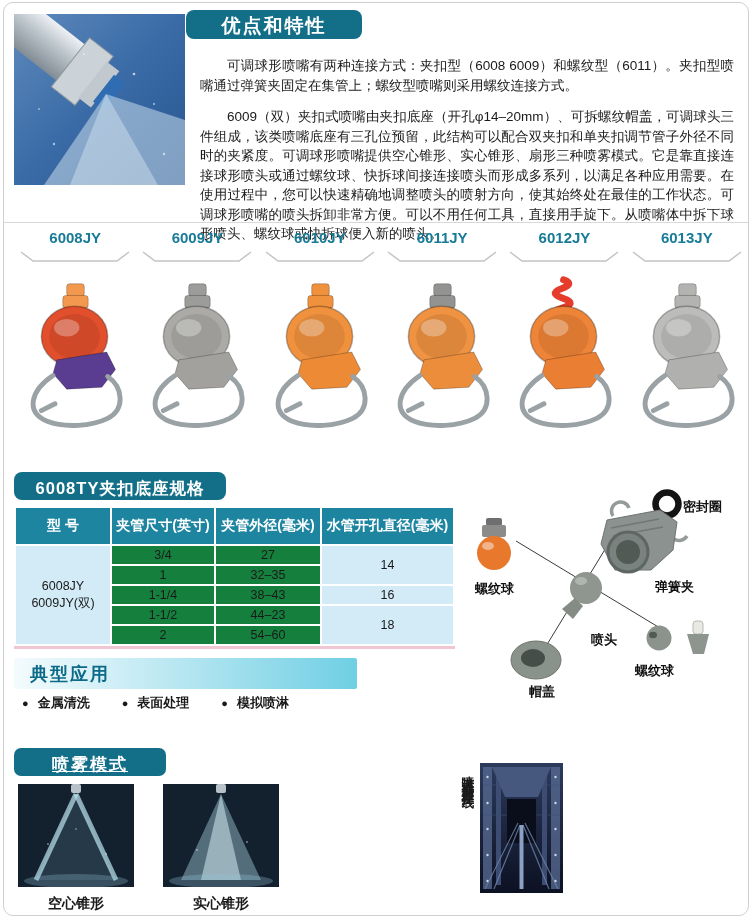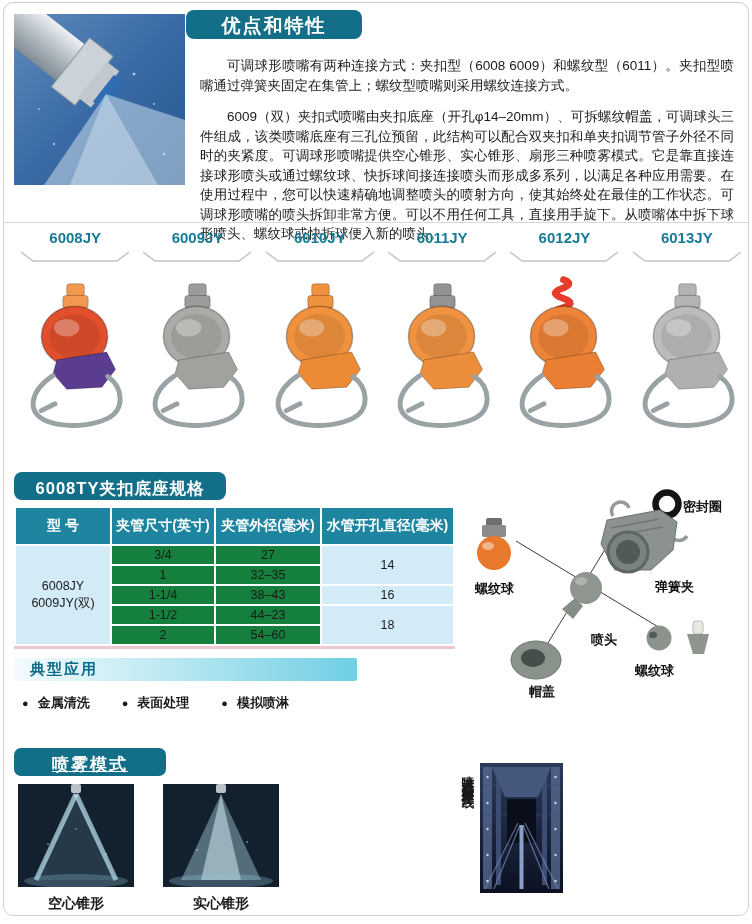--- a/index.html
+++ b/index.html
@@ -33,23 +33,23 @@
   table.spec{border-collapse:separate;border-spacing:2px;width:441px;table-layout:fixed;}
   table.spec th{background:#1d85a0;color:#fff;font-size:14px;font-weight:bold;height:36px;
         text-align:center;padding:0 0;}
   table.spec td{font-size:12.5px;text-align:center;height:18px;padding:0;}
   .cell-gray{background:#15803d;}
   .cell-blue{background:#d2ebf7;}
   .model-cell{font-size:12.5px;line-height:17px;}
   .pink-rule{width:441px;height:3px;background:#f0c6d2;margin-top:0;}
 
   
-  .apps-banner{position:absolute;left:14px;top:658px;width:343px;height:23px;border-radius:2px;
+  .apps-banner{position:absolute;left:14px;top:658px;width:343px;height:31px;border-radius:2px;
         background:linear-gradient(90deg,#f4fbfd 0%,#c2eaf3 40%,#6fcfe4 100%);
-        color:#0b6b88;font-weight:bold;font-size:15px;display:flex;align-items:center;
+        color:#0b6b88;font-weight:bold;font-size:18px;display:flex;align-items:center;
         padding-left:16px;box-sizing:border-box;letter-spacing:2px;}
   .apps-list{position:absolute;left:22px;top:694px;display:flex;gap:32px;}
   .app-item{display:flex;align-items:center;font-size:13px;font-weight:bold;gap:9px;}
   .app-dot{font-size:11px;line-height:1;}
 
   
   .diagram{position:absolute;left:455px;top:478px;width:295px;height:255px;}
   .diagram svg{position:absolute;left:0;top:0;}
   .part-label{position:absolute;font-size:13px;font-weight:bold;color:#111;white-space:nowrap;}
 

